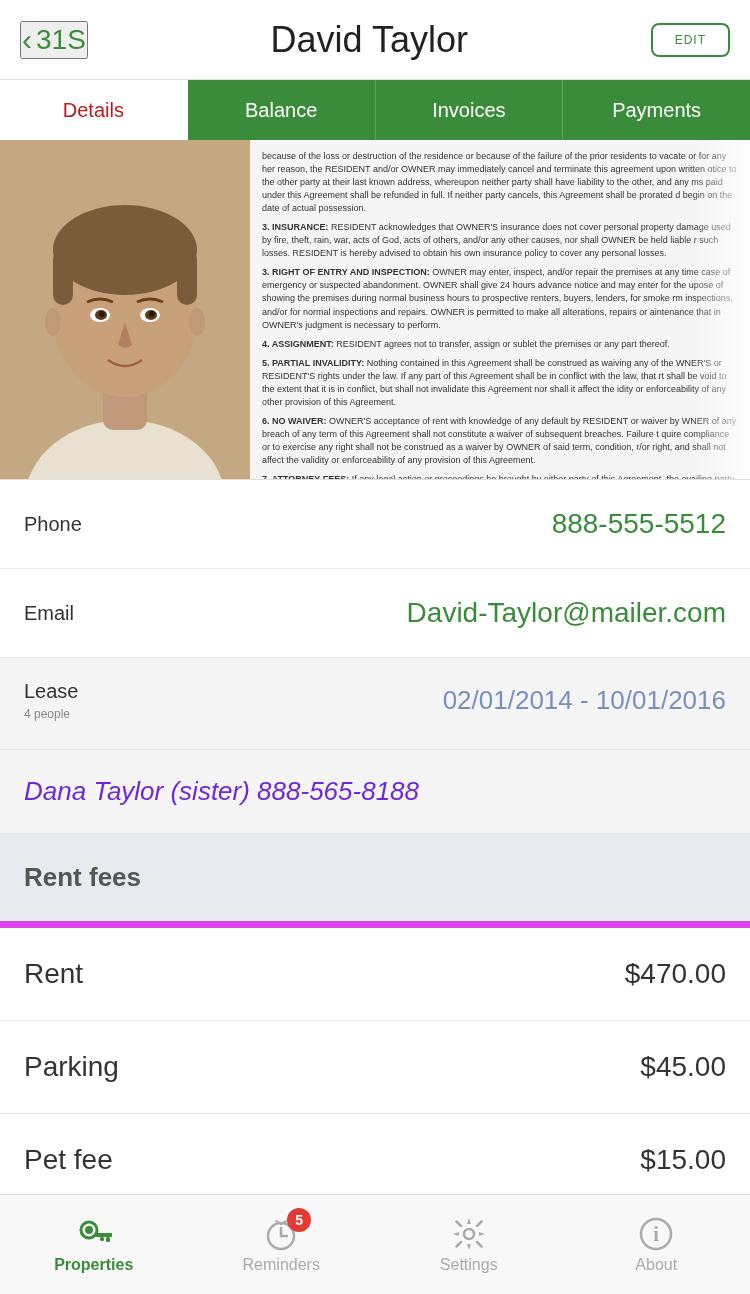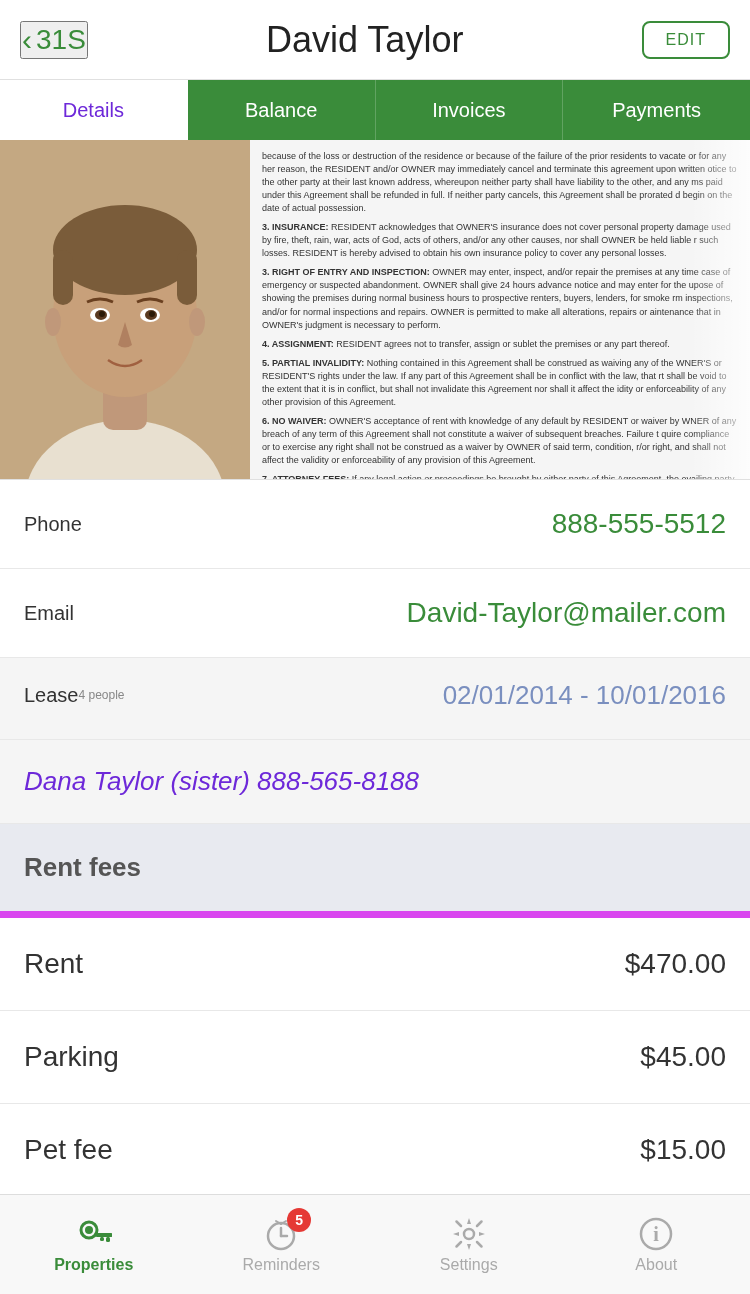--- a/index.html
+++ b/index.html
@@ -37,21 +37,21 @@
     .header-title {
       font-size: 36px;
       font-weight: 400;
       color: #222;
     }
     .edit-btn {
       border: 2px solid #3a8c3a;
       color: #3a8c3a;
       background: transparent;
       padding: 8px 22px;
-      font-size: 16px;
+      font-size: 12px;
       border-radius: 8px;
       font-weight: 500;
       letter-spacing: 1px;
     }
 
     
     .tabs {
       display: flex;
       background: #3a8c3a;
       height: 60px;
@@ -62,21 +62,21 @@
       align-items: center;
       justify-content: center;
       font-size: 20px;
       font-weight: 500;
       cursor: pointer;
       border-right: 1px solid rgba(255,255,255,0.2);
     }
     .tab:last-child { border-right: none; }
     .tab.active {
       background: #fff;
-      color: #6d28d9;
+      color: #b91c1c;
     }
     .tab.inactive {
       color: #fff;
       background: #3a8c3a;
     }
 
     
     .doc-photo-area {
       display: flex;
       height: 340px;
@@ -143,20 +143,21 @@
 
     
     .lease-row {
       display: flex;
       align-items: center;
       justify-content: space-between;
       padding: 22px 24px 8px 24px;
     }
     .lease-label-block {
       display: flex;
+      flex-direction: column;
     }
     .lease-sublabel {
       font-size: 12px;
       color: #888;
       margin-top: 4px;
     }
     .lease-dates {
       font-size: 26px;
       color: #7a8fbf;
       font-weight: 400;

